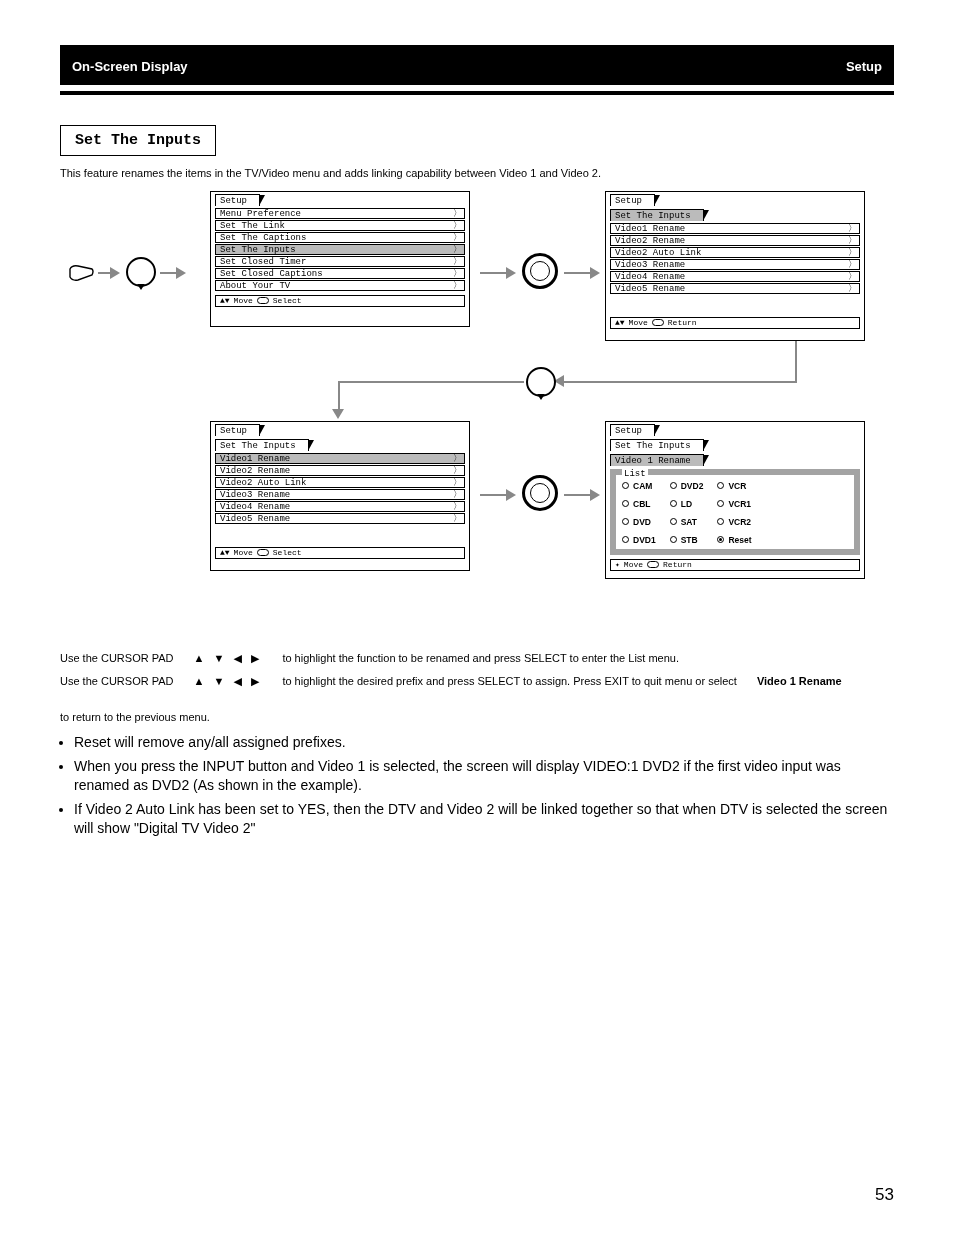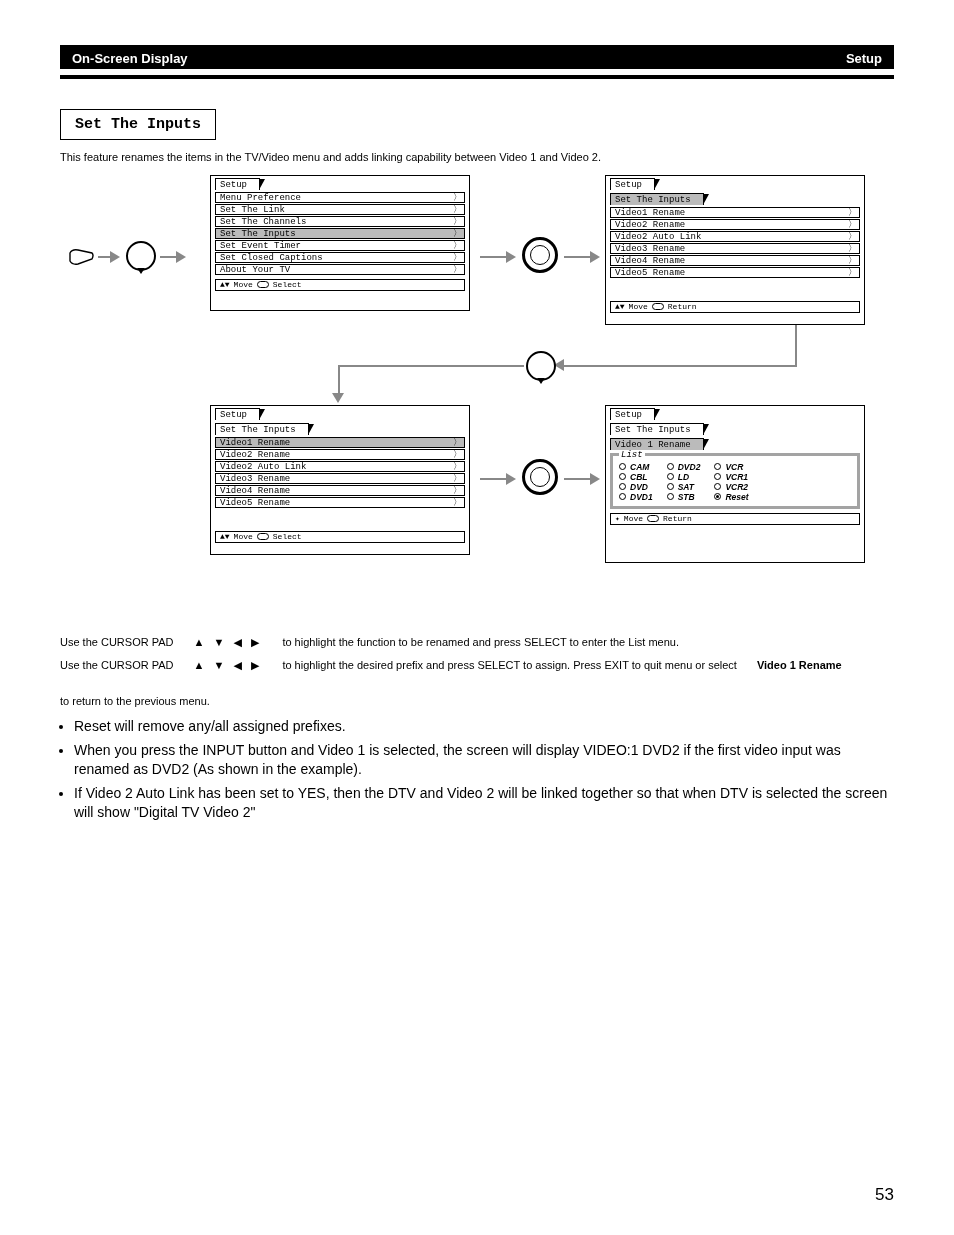--- a/index.html
+++ b/index.html
@@ -12,21 +12,21 @@
     color: #000;
   }
   .page {
     position: absolute;
     top: 0; left: 0; right: 0; bottom: 0;
     padding: 45px 60px 0 60px;
   }
   .header-bar {
     background: #000;
     color: #fff;
-    height: 24px;
+    height: 40px;
     padding: 3px 12px 0 12px;
     font-size: 13px;
     font-weight: bold;
     display: flex;
     justify-content: space-between;
     align-items: center;
   }
   .header-sub {
     background: #fff;
     border-bottom: 4px solid #000;
@@ -112,40 +112,39 @@
   }
   .footer-hint .glyph { font-size: 8px; }
   .footer-hint .pill {
     display: inline-block;
     border: 1px solid #000;
     border-radius: 5px;
     width: 12px; height: 7px;
   }
   
   .radio-grid {
-    border: 3px solid #a3a3a3;
+    border: 6px solid #a3a3a3;
     margin: 2px 4px;
     padding: 6px 6px 4px 6px;
     position: relative;
     font-family: Arial, sans-serif;
     font-size: 8.5px;
     font-weight: bold;
-    font-style: italic;
   }
   .radio-grid .legend {
     position: absolute;
     top: -6px; left: 6px;
     background: #fff;
     padding: 0 2px;
     font-family: "Courier New", monospace;
     font-weight: normal;
     font-size: 9px;
   }
   .radio-cols { display: flex; gap: 14px; }
-  .radio-col { display: flex; flex-direction: column; }
+  .radio-col { display: flex; flex-direction: column; gap: 8px; }
   .radio-item { display: flex; align-items: center; gap: 4px; }
   .radio-dot {
     width: 7px; height: 7px;
     border: 1px solid #000;
     border-radius: 50%;
     display: inline-block;
     position: relative;
   }
   .radio-dot.filled::after {
     content: "";
@@ -270,23 +269,23 @@
       </div>
     <div class="arrow-h" style="top:76px; left:100px; width:26px;">
         <div class="line"></div>
         <div class="head"></div>
       </div>
 
     <div class="menu-box" style="top:0; left:150px; width:260px; height:136px;">
       <div class="tab"><span class="tab-inner">Setup</span></div>
       <div class="menu-row"><span>Menu Preference</span><span class="chev">〉</span></div>
       <div class="menu-row"><span>Set The Link</span><span class="chev">〉</span></div>
-      <div class="menu-row"><span>Set The Channels</span><span class="chev">〉</span></div>
+      <div class="menu-row"><span>Set The Captions</span><span class="chev">〉</span></div>
       <div class="menu-row sel"><span>Set The Inputs</span><span class="chev">〉</span></div>
-      <div class="menu-row"><span>Set Event Timer</span><span class="chev">〉</span></div>
+      <div class="menu-row"><span>Set Closed Timer</span><span class="chev">〉</span></div>
       <div class="menu-row"><span>Set Closed Captions</span><span class="chev">〉</span></div>
       <div class="menu-row"><span>About Your TV</span><span class="chev">〉</span></div>
       <div class="footer-hint">
           <span class="glyph">▲▼</span>
           <span>Move</span>
           <span class="pill"></span>
           <span>Select</span>
         </div>
     </div>
 

